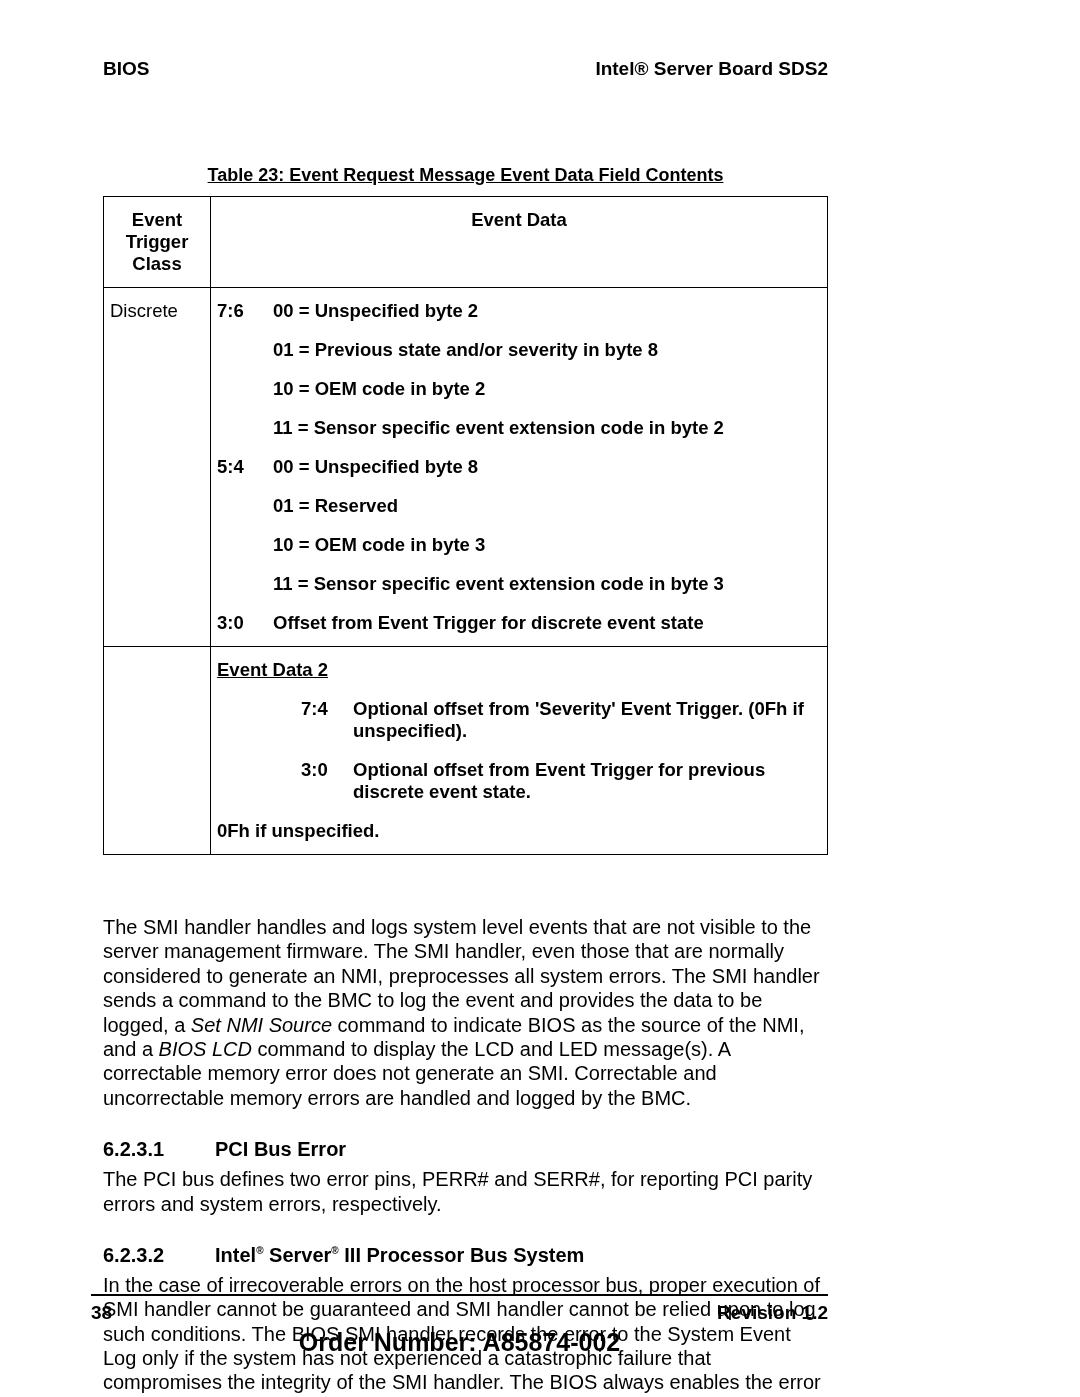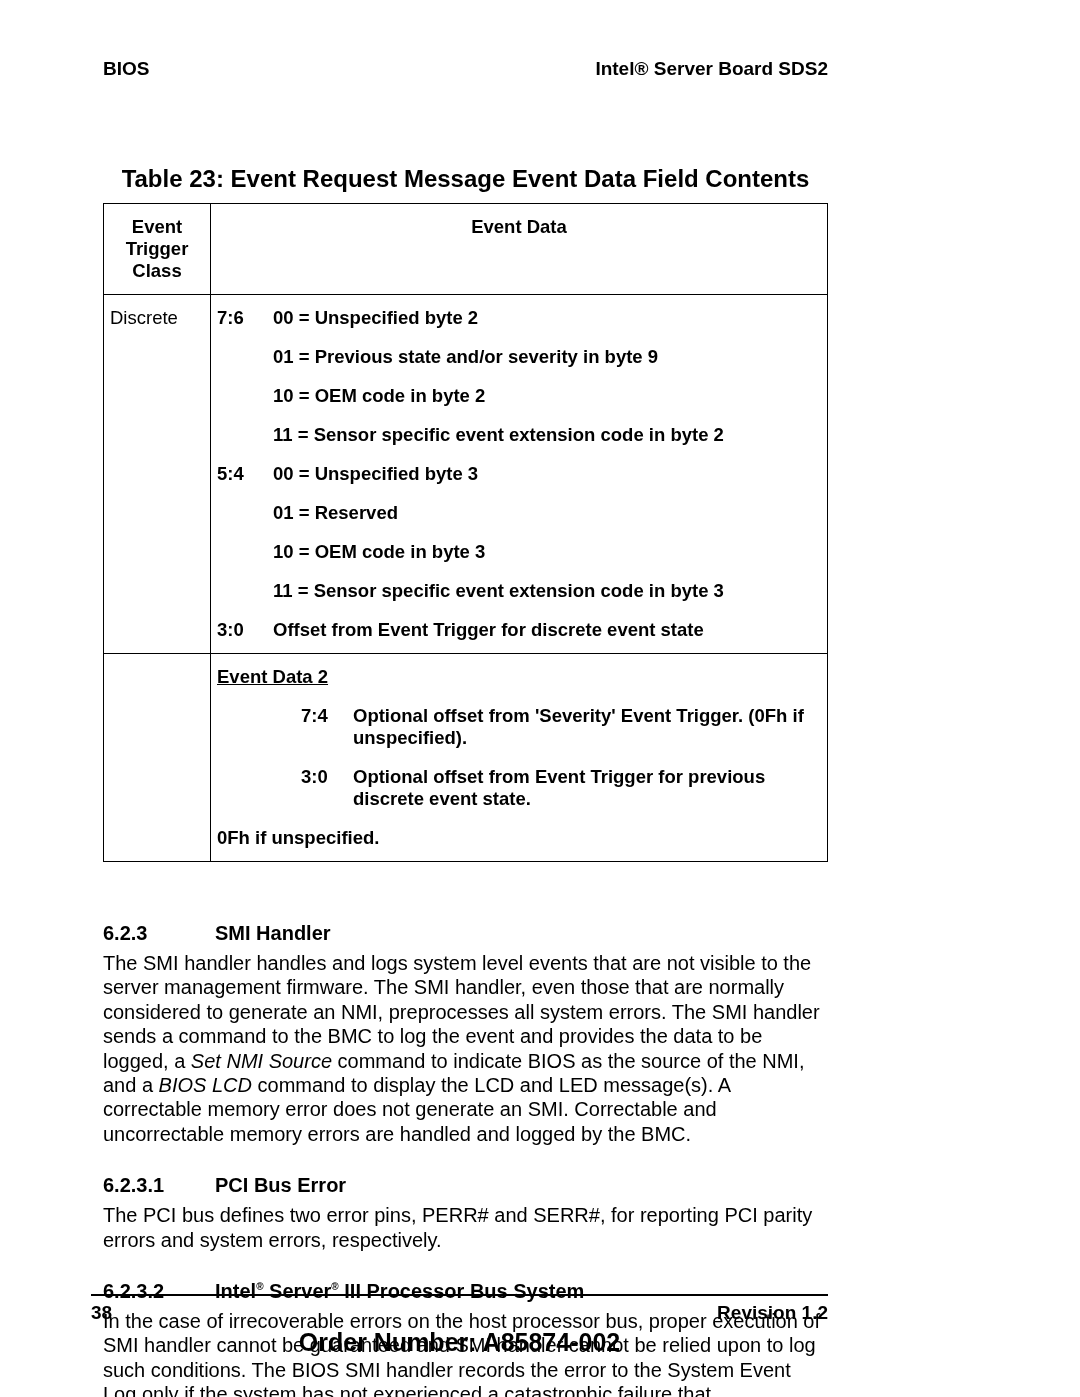--- a/index.html
+++ b/index.html
@@ -19,22 +19,23 @@
   .header {
     display: flex;
     justify-content: space-between;
     font-weight: bold;
     font-size: 19px;
     margin-bottom: 85px;
   }
   .table-caption {
     text-align: center;
     font-weight: bold;
-    font-size: 24px;
+    font-size: 18px;
     margin-bottom: 10px;
+    text-decoration: underline;
   }
   table.data {
     border-collapse: collapse;
     width: 100%;
     font-size: 18.5px;
     margin: 0 auto 60px auto;
   }
   table.data th, table.data td {
     border: 1px solid #000;
     padding: 12px 6px;
@@ -115,26 +116,26 @@
       <th>Event Data</th>
     </tr>
     <tr>
       <td>Discrete</td>
       <td>
         <div class="inner">
           <div class="row">
                 <span class="bits">7:6</span>
                 <span class="desc">00 = Unspecified byte 2</span>
               </div>
-          <div class="idesc">01 = Previous state and/or severity in byte 9</div>
+          <div class="idesc">01 = Previous state and/or severity in byte 8</div>
           <div class="idesc">10 = OEM code in byte 2</div>
           <div class="idesc">11 = Sensor specific event extension code in byte 2</div>
           <div class="row">
                 <span class="bits">5:4</span>
-                <span class="desc">00 = Unspecified byte 3</span>
+                <span class="desc">00 = Unspecified byte 8</span>
               </div>
           <div class="idesc">01 = Reserved</div>
           <div class="idesc">10 = OEM code in byte 3</div>
           <div class="idesc">11 = Sensor specific event extension code in byte 3</div>
           <div class="row">
                 <span class="bits">3:0</span>
                 <span class="desc">Offset from Event Trigger for discrete event state</span>
               </div>
         </div>
       </td>
@@ -154,26 +155,20 @@
                 <span class="sub2">3:0</span>
                 <span class="sub3">Optional offset from Event Trigger for previous discrete event state.</span>
               </div>
           <div>0Fh if unspecified.</div>
         </div>
       </td>
     </tr>
   </tbody>
     </table>
 
-  <h3 class="sec">
-    <span class="secline">
-      <span class="secnum">6.2.3</span>
-      <span>SMI Handler</span>
-    </span>
-  </h3>
   <p class="body">
     <span>The SMI handler handles and logs system level events that are not visible to the server management firmware. The SMI handler, even those that are normally considered to generate an NMI, preprocesses all system errors. The SMI handler sends a command to the BMC to log the event and provides the data to be logged, a </span><span class="italic">Set NMI Source</span><span> command to indicate BIOS as the source of the NMI, and a </span><span class="italic">BIOS LCD</span><span> command to display the LCD and LED message(s). A correctable memory error does not generate an SMI. Correctable and uncorrectable memory errors are handled and logged by the BMC.</span>
   </p>
 
   <h3 class="sec">
     <span class="secline">
       <span class="secnum">6.2.3.1</span>
       <span>PCI Bus Error</span>
     </span>
   </h3>

